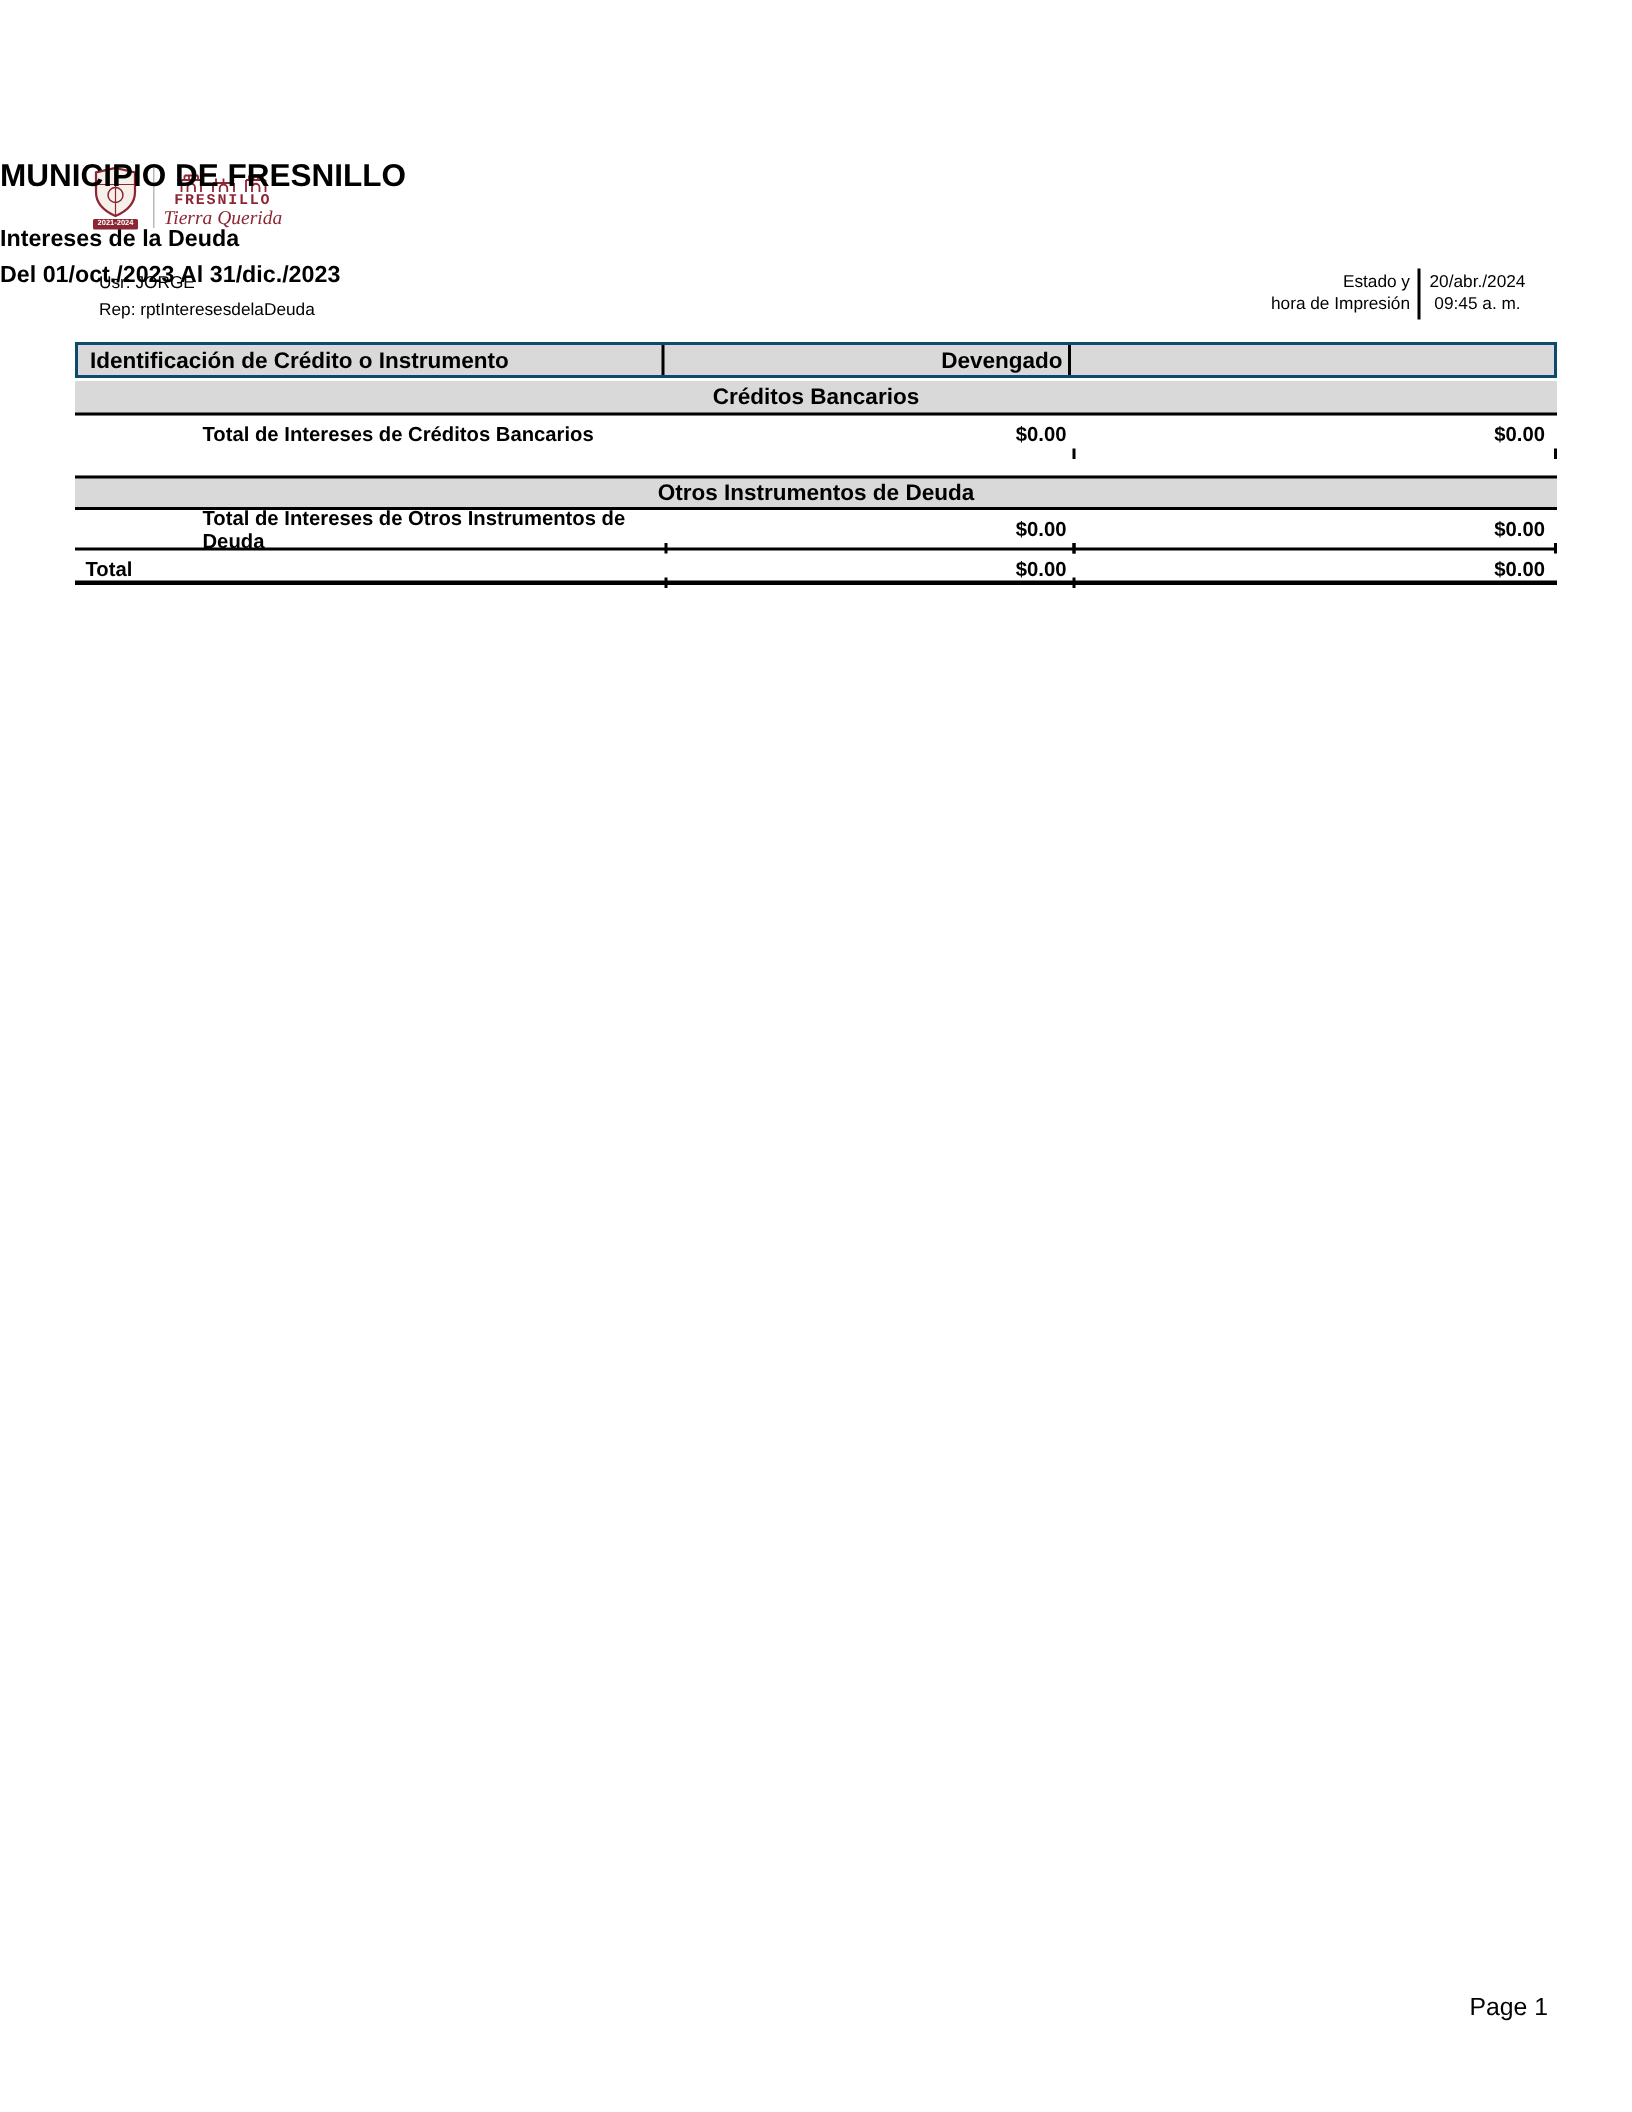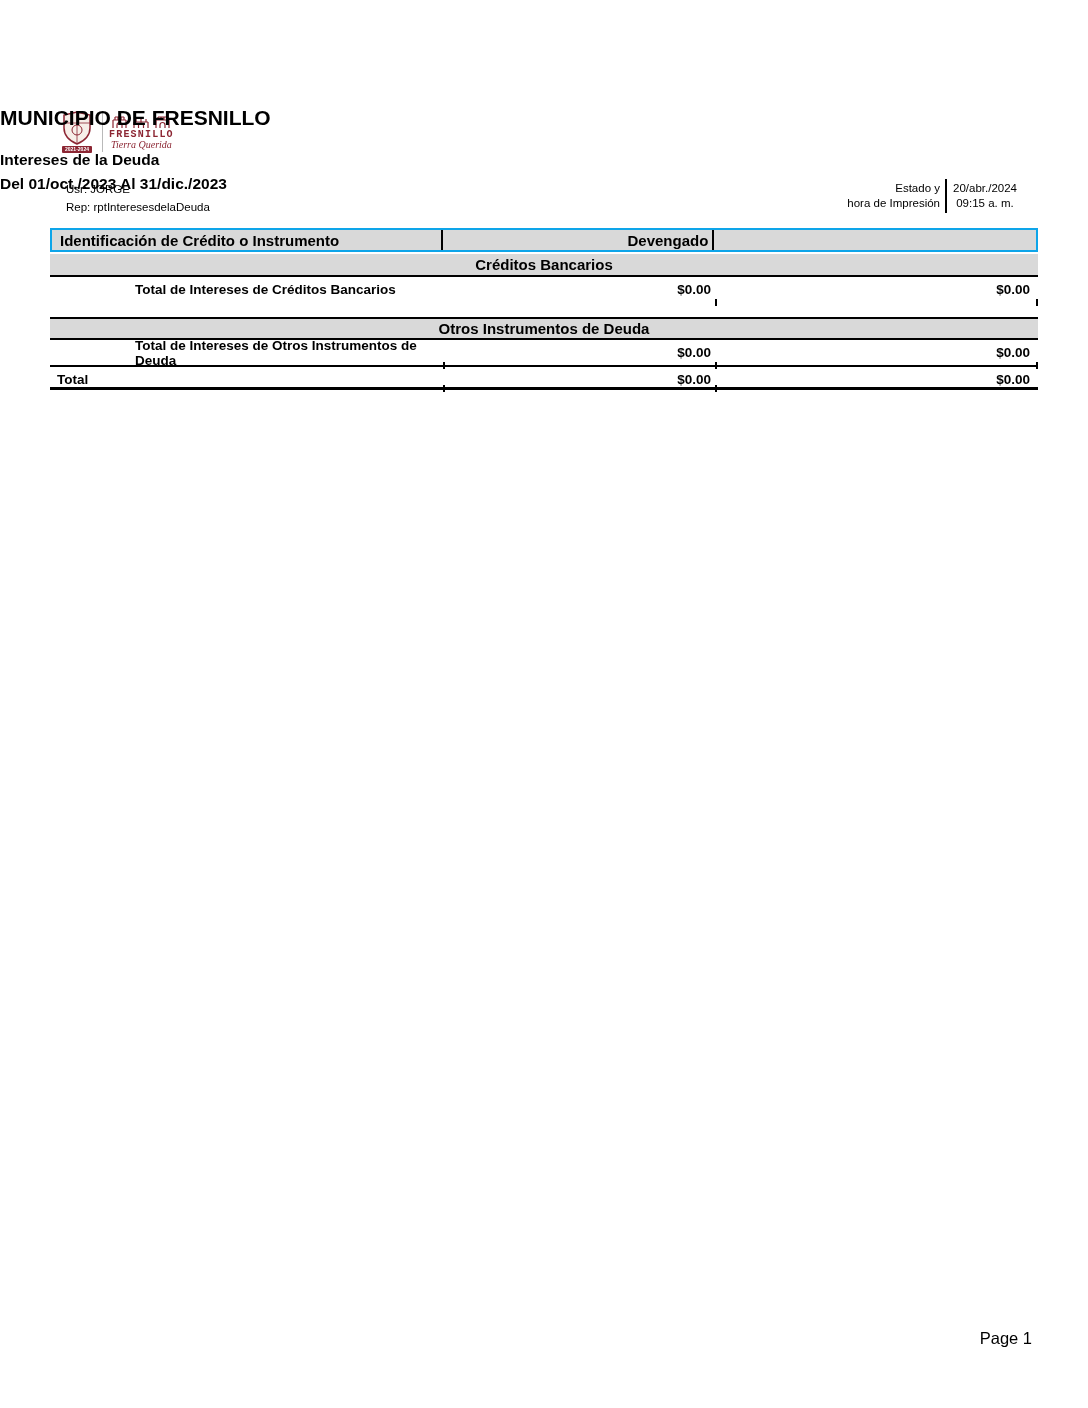--- a/index.html
+++ b/index.html
@@ -15,41 +15,41 @@
   .logo { position:absolute; left:58px; top:108px; height:48px;
           display:flex; align-items:center; }
   .crest { display:flex; flex-direction:column; align-items:center; width:38px; }
   .crest-banner { font-size:5px; line-height:7px; font-weight:bold; color:#fff;
                   background:var(--brand,#8c2633); padding:0 3px; border-radius:1px; margin-top:1px; }
   .logo-divider { width:1px; height:40px; background:#b9b9b9; margin:0 6px; }
   .wordmark { display:flex; flex-direction:column; align-items:center; color:var(--brand,#8c2633); }
   .wordmark-name { font-family:Liberation Mono, monospace; font-weight:bold;
                    font-size:10px; line-height:11px; letter-spacing:1.2px; }
   .wordmark-tagline { font-family:"Liberation Serif", serif; font-style:italic;
-                      font-size:10px; line-height:9px; }
+                      font-size:13px; line-height:9px; }
   .title-main  { position:absolute; left:0; right:0; top:106px; font-size:21px;  font-weight:bold; }
   .title-state { position:absolute; left:0; right:0; top:131px; font-size:17px;  font-weight:bold; }
   .title-report{ position:absolute; left:0; right:0; top:151px; font-size:15.5px;font-weight:bold; }
   .title-period{ position:absolute; left:0; right:0; top:175px; font-size:15.5px;font-weight:bold; }
 
   
   .meta-left { position:absolute; left:66px; top:180px; font-size:11.5px; line-height:18px; }
 
   
   .print-info { position:absolute; top:179px; right:71px; display:flex; align-items:center;
                 font-size:11.5px; }
   .print-label { text-align:right; line-height:15px; }
   .print-divider { width:2px; height:34px; background:#000; margin-left:5px; }
   .print-values { padding-left:6px; line-height:15px; text-align:center; min-width:70px; }
 
   
   .report-table { position:absolute; left:50px; top:228px; width:988px; font-weight:bold; }
 
   .thead { display:flex; align-items:stretch; background:var(--band-bg,#d9d9d9);
-           border:2px solid #0ea5e9; height:24px; font-size:15px; }
+           border:2px solid #0c4a6e; height:24px; font-size:15px; }
   .th { display:flex; align-items:center; }
   .th1 { width:39.78%; padding-left:8px; border-right:2px solid #000; }
   .th2 { width:27.53%; justify-content:flex-end; padding-right:4px; border-right:2px solid #000; }
   .th3 { flex:1; justify-content:flex-end; padding-right:8px; }
 
   .band { height:23px; background:var(--band-bg,#d9d9d9); display:flex; align-items:center;
           justify-content:center; font-size:15px; border-bottom:2px solid #000; }
   .band1 { margin-top:2px; }
   .band2 { border-top:2px solid #000; }
 
@@ -108,21 +108,21 @@
   </div>
 
   <div class="print-info">
     <div class="print-label">
       <div>Estado y</div>
       <div>hora de Impresión</div>
     </div>
     <div class="print-divider"></div>
     <div class="print-values">
       <div>20/abr./2024</div>
-      <div>09:15 a. m.</div>
+      <div>09:45 a. m.</div>
     </div>
   </div>
 
   <div class="report-table">
 
     <div class="thead">
       <div class="th th1">Identificación de Crédito o Instrumento</div>
       <div class="th th2">Devengado</div>
     </div>
 

